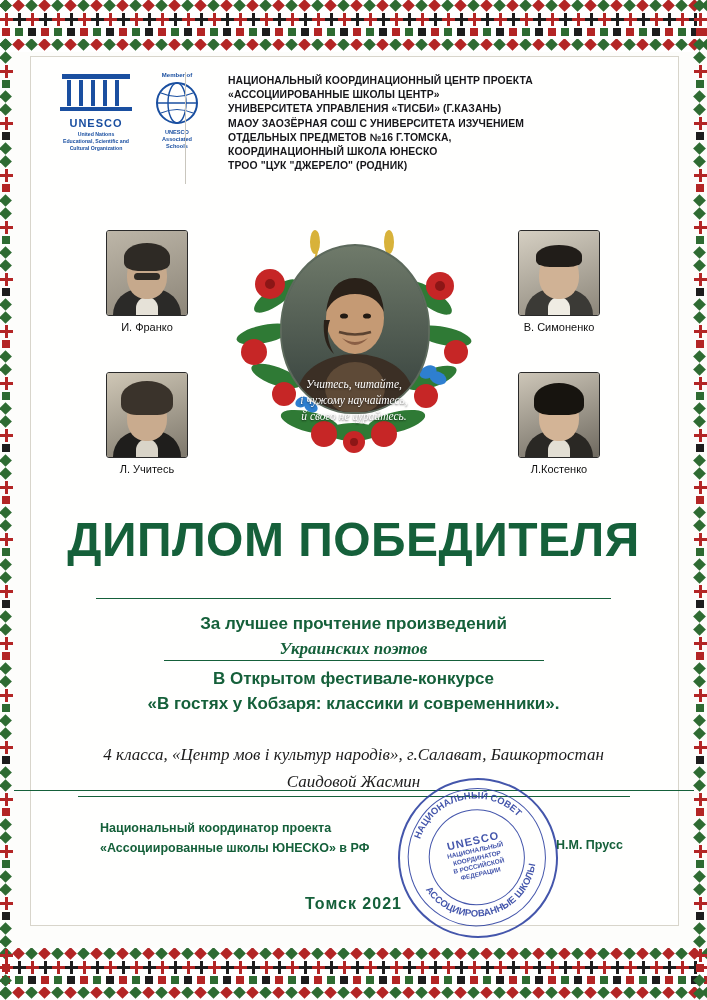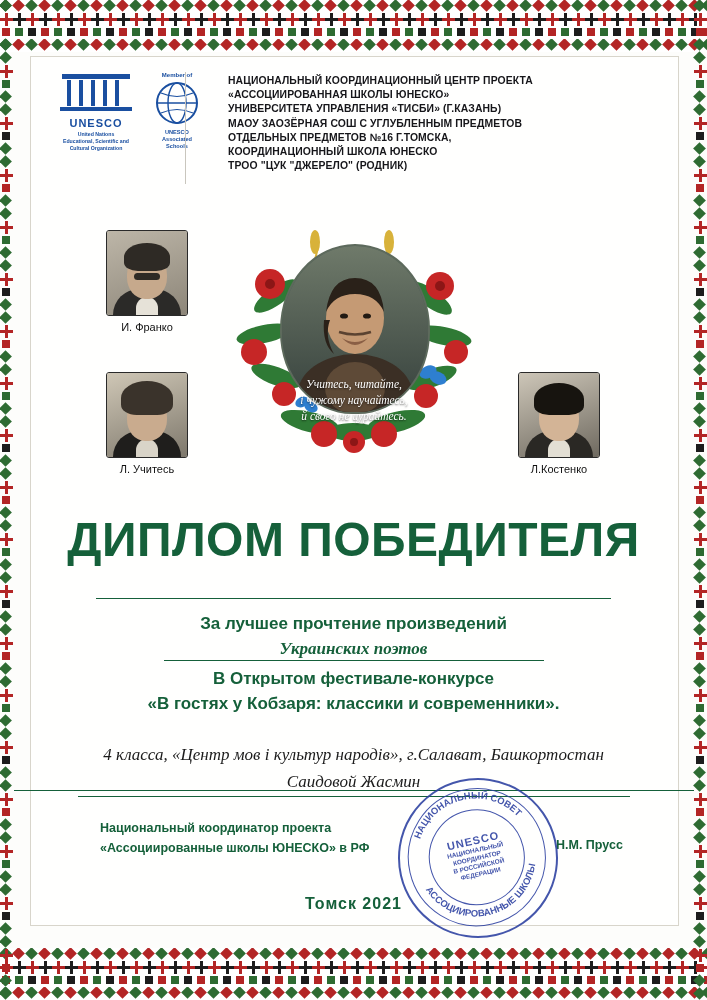--- a/index.html
+++ b/index.html
@@ -2453,23 +2453,23 @@
           <path d="M7 33 Q23 26 39 33" fill="none" stroke="#1a4fa0" stroke-width="1.2"></path>
         </svg>
       </div>
       <div class="asplabel">UNESCO</div>
       <div class="asplabel">Associated</div>
       <div class="asplabel">Schools</div>
     </div>
 
     <div class="header-text">
       <div class="line">НАЦИОНАЛЬНЫЙ КООРДИНАЦИОННЫЙ ЦЕНТР ПРОЕКТА</div>
-      <div class="line">«АССОЦИИРОВАННАЯ ШКОЛЫ ЮНЕСКО»</div>
+      <div class="line">«АССОЦИИРОВАННЫЕ ШКОЛЫ ЦЕНТР»</div>
       <div class="line">УНИВЕРСИТЕТА УПРАВЛЕНИЯ «ТИСБИ» (Г.КАЗАНЬ)</div>
-      <div class="line">МАОУ ЗАОЗЁРНАЯ СОШ С УГЛУБЛЕННЫМ ПРЕДМЕТОВ</div>
+      <div class="line">МАОУ ЗАОЗЁРНАЯ СОШ С УНИВЕРСИТЕТА ИЗУЧЕНИЕМ</div>
       <div class="line">ОТДЕЛЬНЫХ ПРЕДМЕТОВ №16 Г.ТОМСКА,</div>
       <div class="line">КООРДИНАЦИОННЫЙ ШКОЛА ЮНЕСКО</div>
       <div class="line">ТРОО "ЦУК "ДЖЕРЕЛО" (РОДНИК)</div>
     </div>
   </div>
   <div class="divider-vert"></div>
 
   <div class="portrait p1">
     <div class="frame">
       <div class="face">
@@ -2490,20 +2490,32 @@
         <div class="bg" style="background:linear-gradient(160deg,#cfc7b6,#7e786c)"></div>
         <div class="body" style="background:#1f1e1c"></div>
         <div class="collar" style="background:#d9d4c8"></div>
         <div class="head" style="background:#c9ab8e"></div>
         <div class="hair" style="background:#3a332b; width:52px; margin-left:-26px; height:34px; top:8px;"></div>
       </div>
     </div>
     <div class="caption">Л. Учитесь</div>
   </div>
 
+  <div class="portrait p3">
+    <div class="frame">
+      <div class="face">
+        <div class="bg" style="background:linear-gradient(160deg,#d5cfc2,#8c867a)"></div>
+        <div class="body" style="background:#3b3a36"></div>
+        <div class="collar" style="background:#efece3"></div>
+        <div class="head" style="background:#d0b295"></div>
+        <div class="hair" style="background:#211d19; height:22px; top:14px;"></div>
+      </div>
+    </div>
+    <div class="caption">В. Симоненко</div>
+  </div>
 
   <div class="portrait p4">
     <div class="frame">
       <div class="face">
         <div class="bg" style="background:linear-gradient(160deg,#cdc6b8,#6f6a60)"></div>
         <div class="body" style="background:#2a2824"></div>
         <div class="collar" style="background:#e3dfd4"></div>
         <div class="head" style="background:#d3b496"></div>
         <div class="hair" style="background:#17140f; width:50px; margin-left:-25px; height:32px; top:10px;"></div>
       </div>

